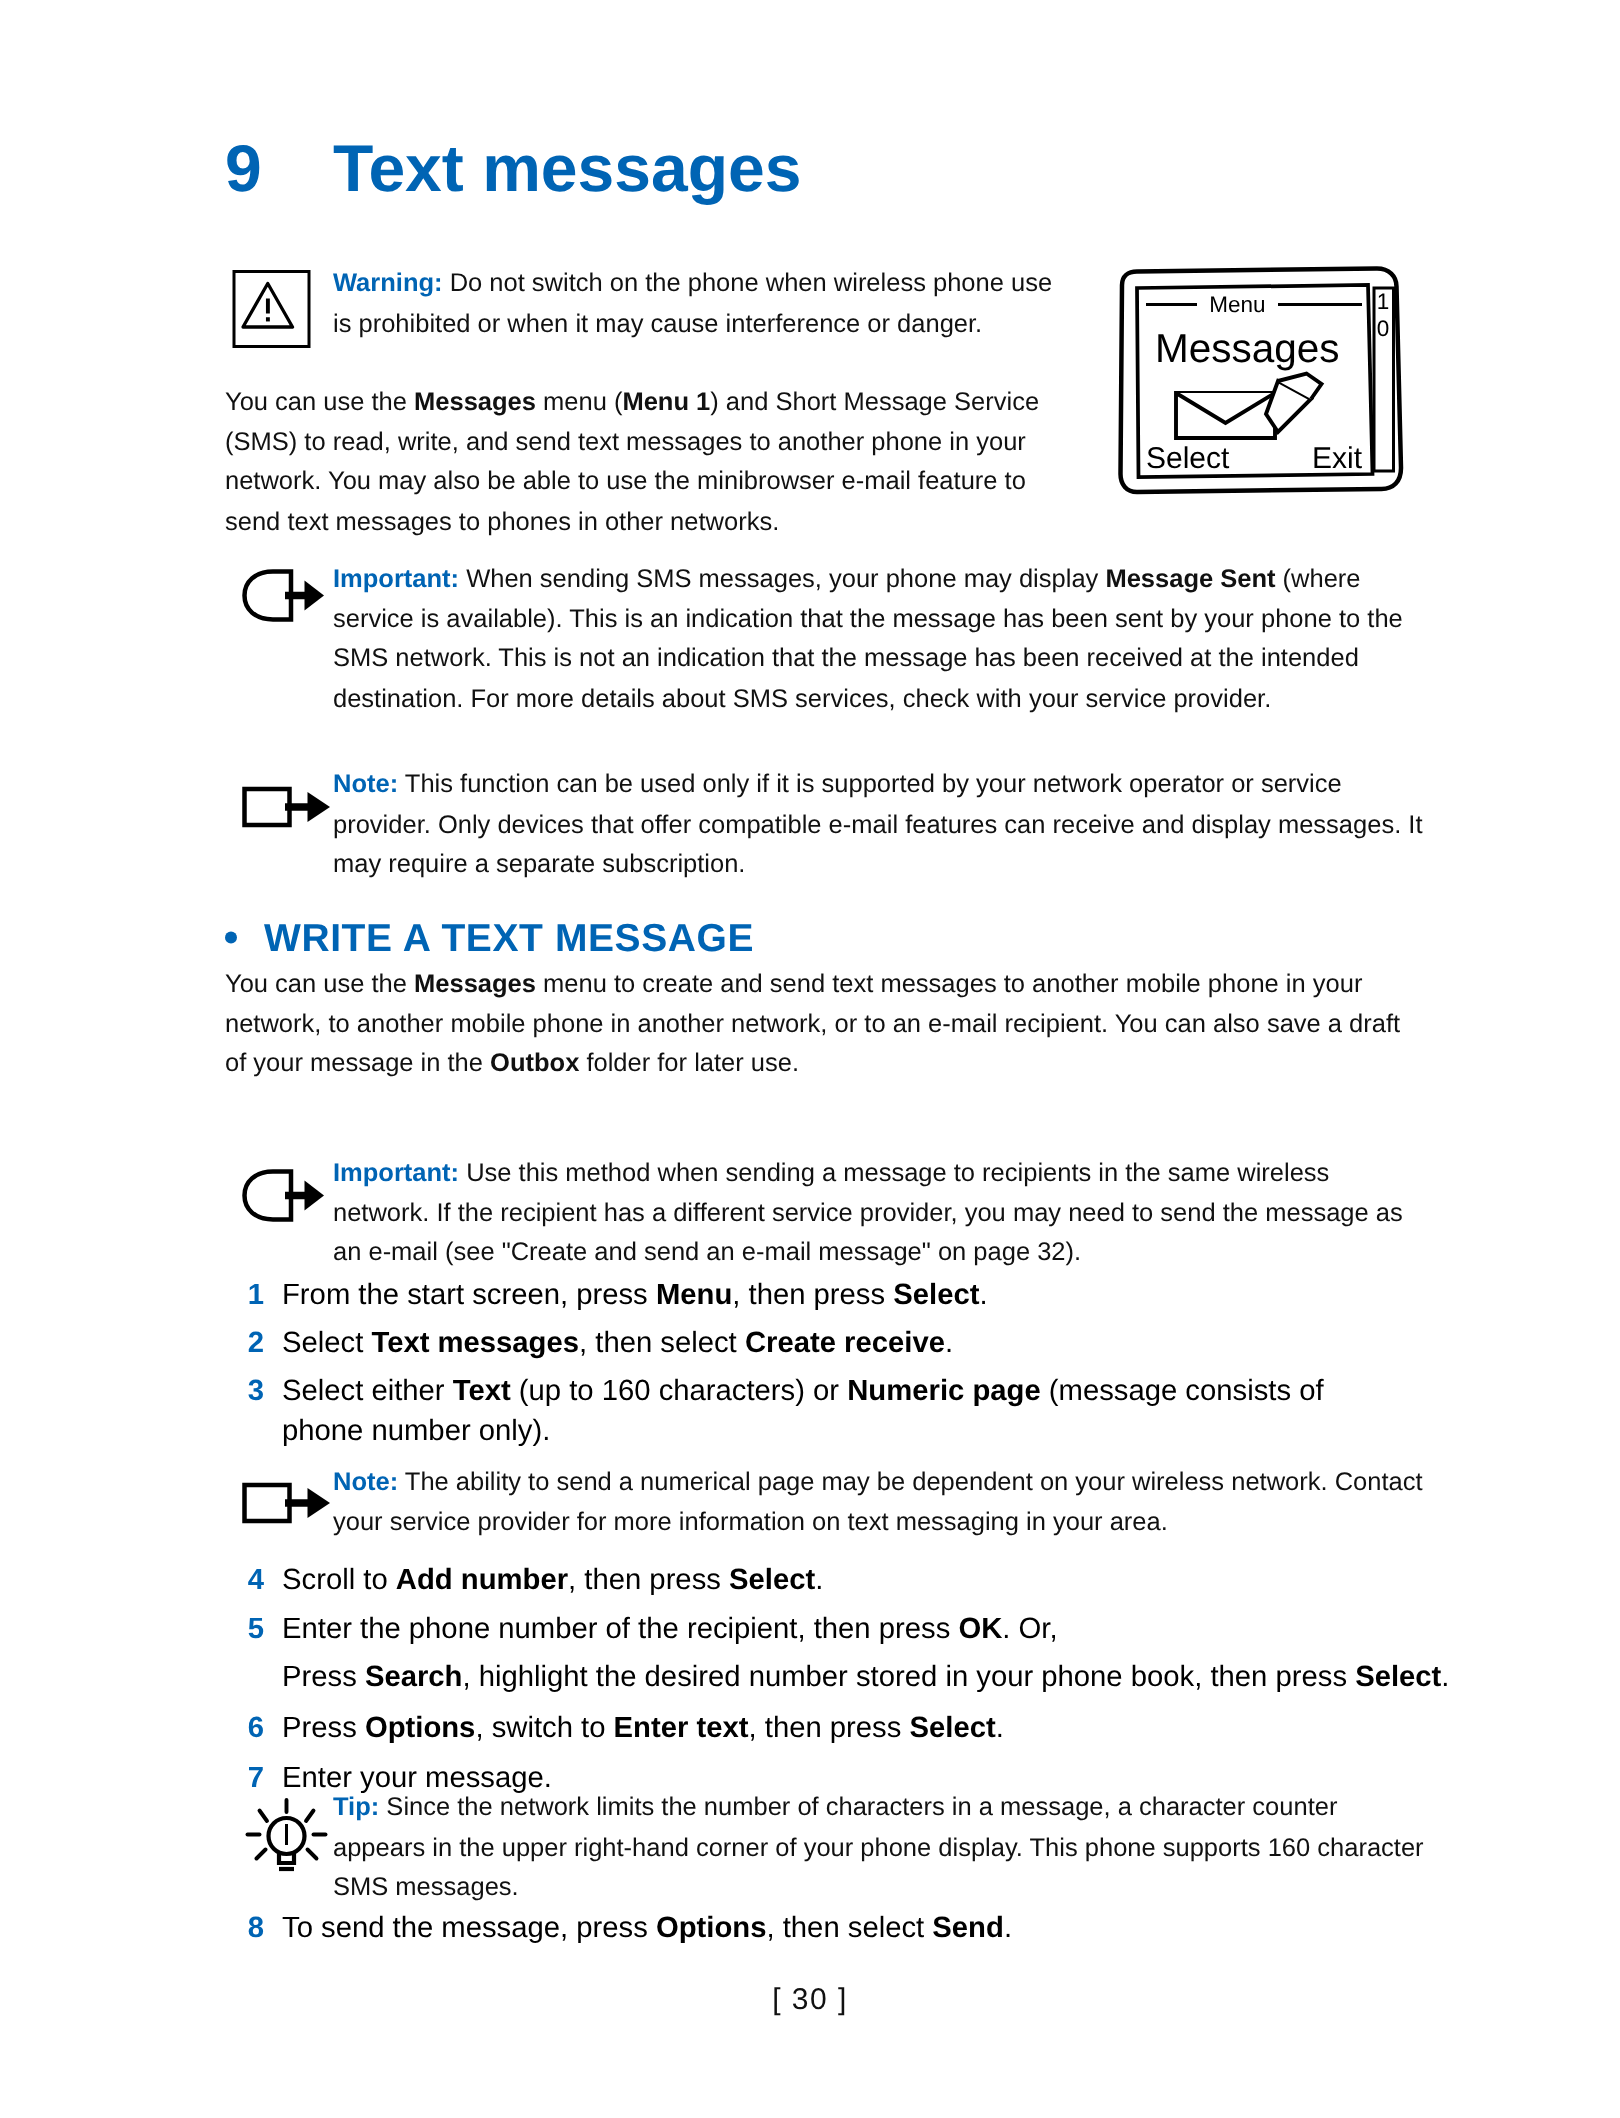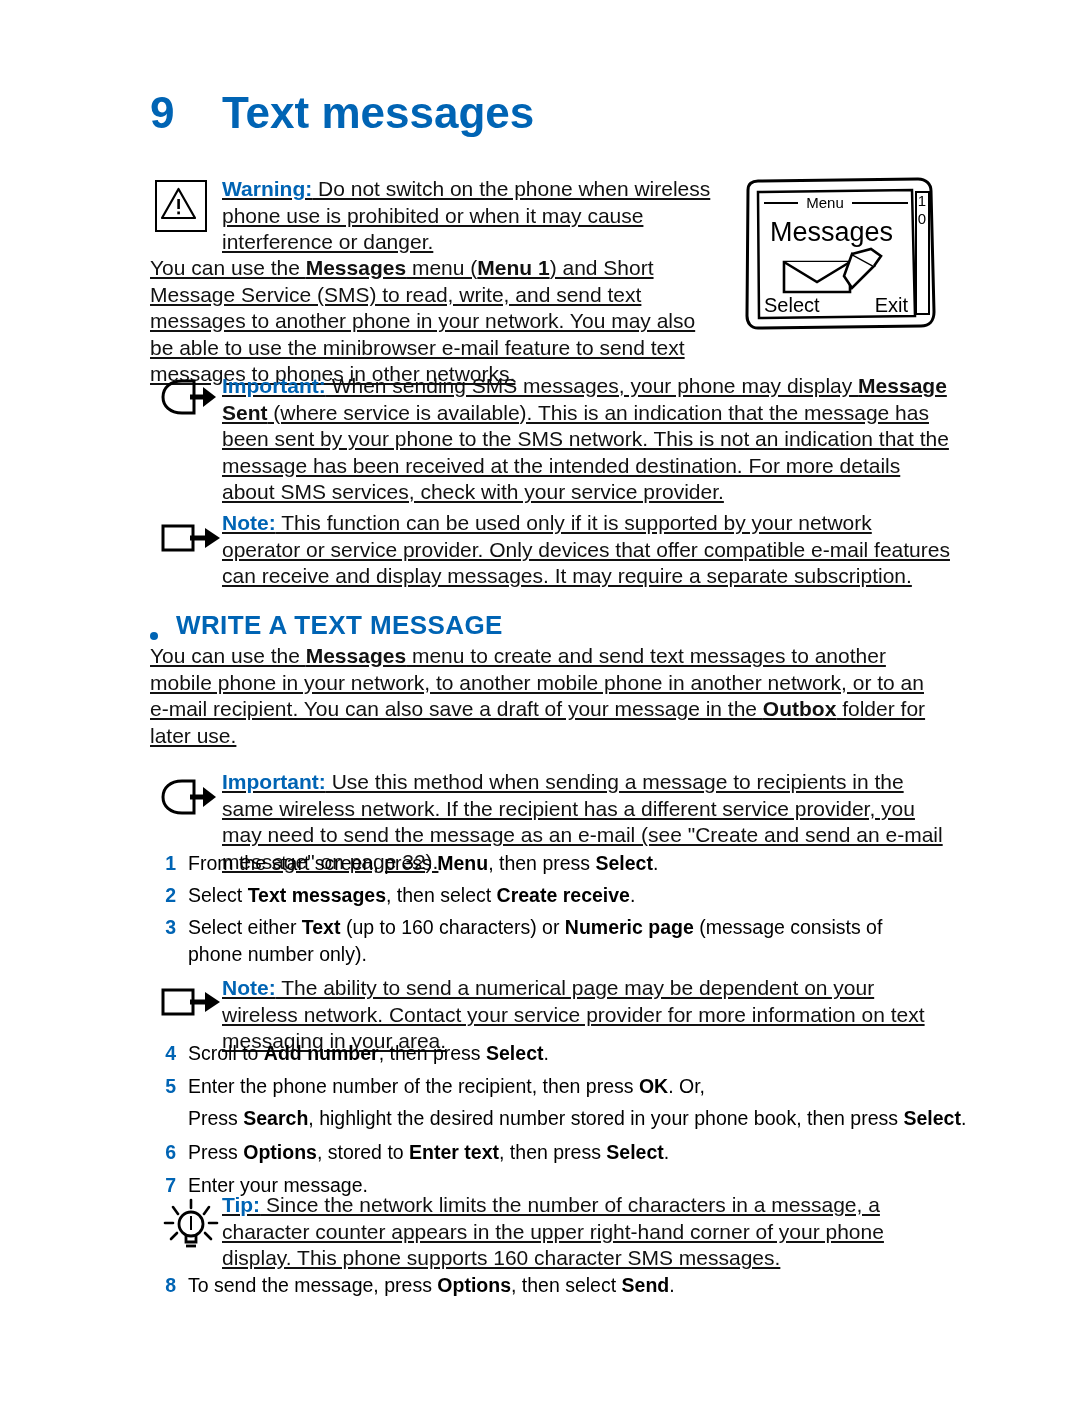--- a/index.html
+++ b/index.html
@@ -38,24 +38,23 @@
     width: 72px;
     display: inline-block;
   }
   .chapter .title {
     font-size: 44px;
   }
 
   
   .block {
     position: absolute;
-    font-size: 21px;
+    font-size: 17px;
     line-height: 26.5px;
     color: #111;
-    text-decoration: underline;
   }
   .indent-txt { left: 222px; }
   .full-txt   { left: 150px; }
 
   b, .b { font-weight: bold; }
   .blue { color: #0064b4; font-weight: bold; }
 
   
   .icon-warning {
     position: absolute;
@@ -95,21 +94,21 @@
   
   .sec-head {
     position: absolute;
     left: 150px;
     top: 610px;
     color: #0064b4;
     font-weight: bold;
     font-size: 26px;
     letter-spacing: 0.4px;
     display: flex;
-    align-items: flex-end;
+    align-items: center;
   }
   .sec-head .bullet {
     display: inline-block;
     width: 8px; height: 8px;
     border-radius: 50%;
     background: #0064b4;
     margin-right: 18px;
     position: relative;
     top: -1px;
   }
@@ -309,21 +308,21 @@
   <div class="step" style="left:150px; top:1105px; width:820px;">
     <span class="n"></span>
     <span class="t">
       <span>Press </span><b>Search</b><span>, highlight the desired number stored in your phone book, then press </span><b>Select</b><span>.</span>
     </span>
   </div>
 
   <div class="step" style="left:150px; top:1139px; width:790px;">
     <span class="n">6</span>
     <span class="t">
-      <span>Press </span><b>Options</b><span>, stored to </span><b>Enter text</b><span>, then press </span><b>Select</b><span>.</span>
+      <span>Press </span><b>Options</b><span>, switch to </span><b>Enter text</b><span>, then press </span><b>Select</b><span>.</span>
     </span>
   </div>
 
   <div class="step" style="left:150px; top:1172px; width:790px;">
     <span class="n">7</span>
     <span class="t">
       <span>Enter your message.</span>
     </span>
   </div>
 
@@ -349,14 +348,15 @@
     <span class="blue">Tip:</span><span> Since the network limits the number of characters in a message, a character counter appears in the upper right-hand corner of your phone display. This phone supports 160 character SMS messages.</span>
   </div>
 
   <div class="step" style="left:150px; top:1272px; width:790px;">
     <span class="n">8</span>
     <span class="t">
       <span>To send the message, press </span><b>Options</b><span>, then select </span><b>Send</b><span>.</span>
     </span>
   </div>
 
+  <div class="footer">[ 30 ]</div>
 
 </div>
 
 </body></html>

